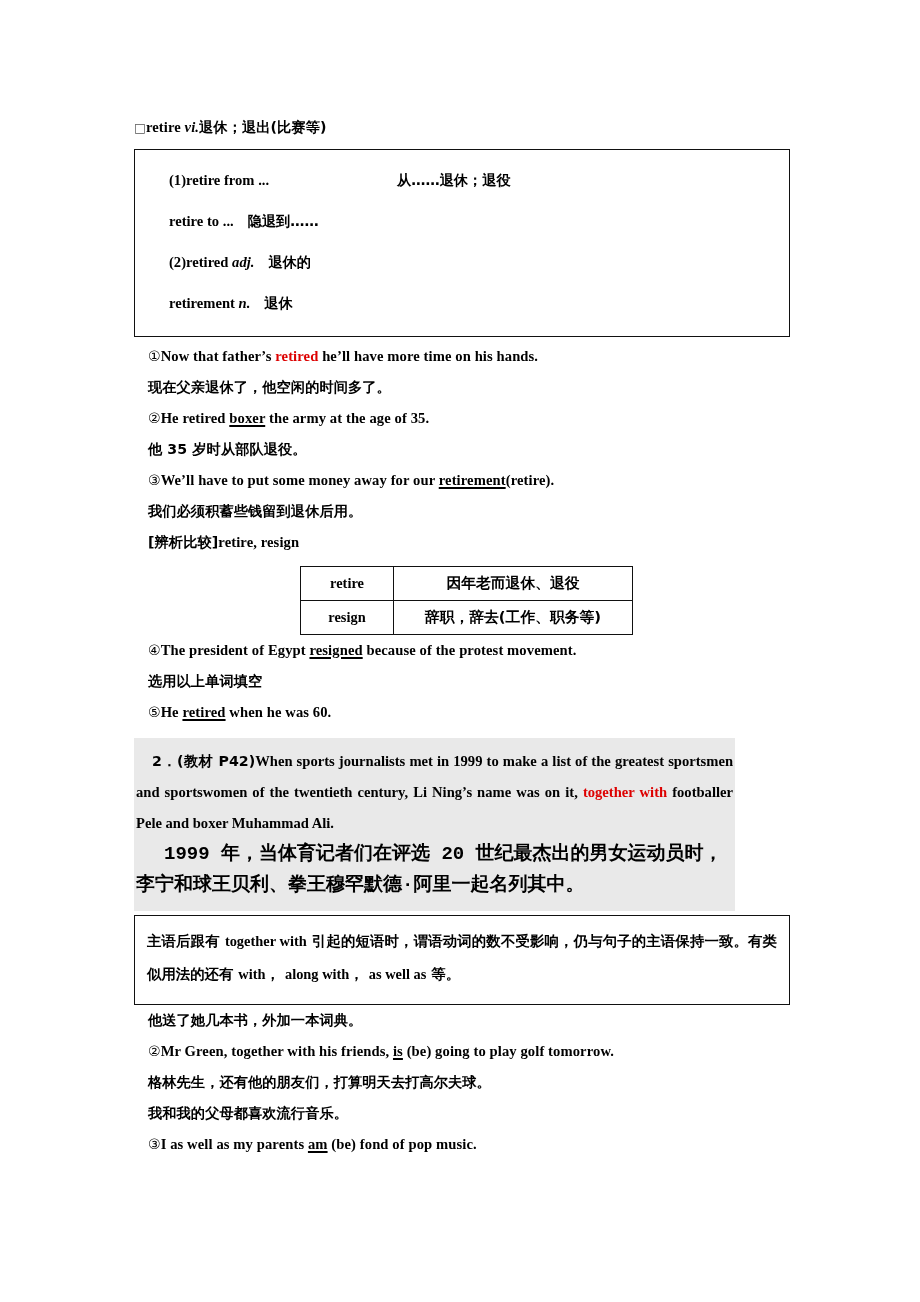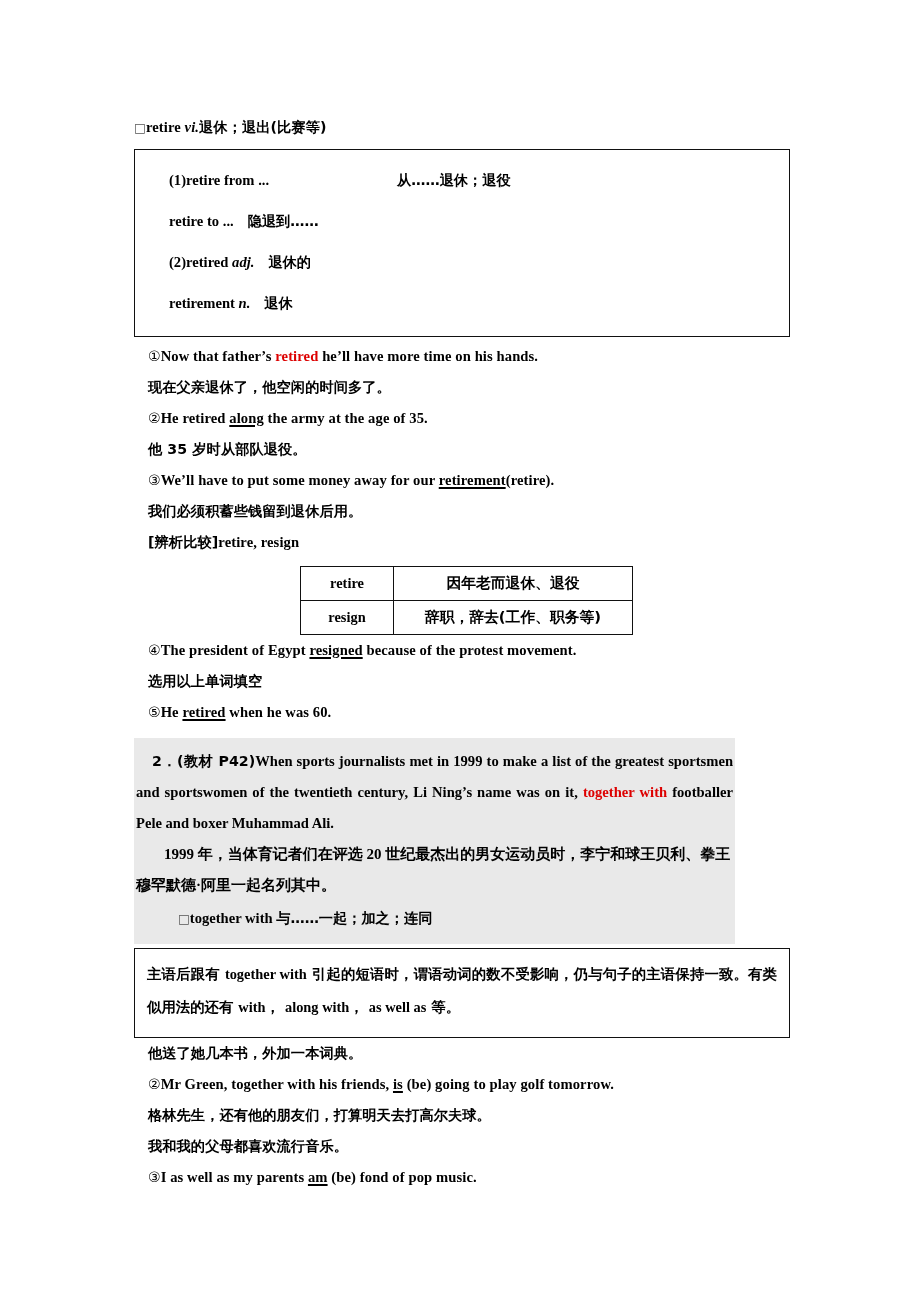--- a/index.html
+++ b/index.html
@@ -125,25 +125,25 @@
   }
   .shaded .just {
     text-align: justify;
     text-align-last: left;
     font-size: 14.6px;
     font-weight: bold;
     line-height: 31px;
   }
   .shaded .just.first { text-indent: 16px; }
   .shaded .cnpara {
-    font-size: 15px;
+    font-size: 19px;
     line-height: 31px;
     font-weight: bold;
     text-indent: 28px;
-    font-family: Liberation Serif, serif;
+    font-family: Liberation Mono, monospace;
   }
   .shaded .deflineholder {
     padding-left: 42px;
     margin-top: 2px;
     font-size: 14.6px;
     font-weight: bold;
     line-height: 30px;
   }
 
   
@@ -194,21 +194,21 @@
         <span class="en-serif">retirement </span><span class="en-serif ital">n.</span><span class="colgap-sm"></span><span class="cn">退休</span>
       </div>
     </div>
 
     <div class="line indent-sm after-box">
       <span class="circ">①</span><span class="en-serif">Now that father’s </span><span class="en-serif red">retired</span><span class="en-serif"> he’ll have more time on his hands.</span>
     </div>
     <div class="line indent-sm cn">现在父亲退休了，他空闲的时间多了。</div>
 
     <div class="line indent-sm">
-      <span class="circ">②</span><span class="en-serif">He retired </span><span class="en-serif ul">along</span><span class="en-serif"> the army at the age of 35.</span>
+      <span class="circ">②</span><span class="en-serif">He retired </span><span class="en-serif ul">boxer</span><span class="en-serif"> the army at the age of 35.</span>
     </div>
     <div class="line indent-sm cn">他 35 岁时从部队退役。</div>
 
     <div class="line indent-sm">
       <span class="circ">③</span><span class="en-serif">We’ll have to put some money away for our </span><span class="en-serif ul">retirement</span><span class="en-serif">(retire).</span>
     </div>
     <div class="line indent-sm cn">我们必须积蓄些钱留到退休后用。</div>
 
     <div class="line indent-sm">
       <span class="cn">[辨析比较]</span><span class="colgap-sm"></span><span class="en-serif">retire, resign</span>
@@ -236,23 +236,20 @@
     <div class="line indent-sm cn">选用以上单词填空</div>
     <div class="line indent-sm">
       <span class="circ">⑤</span><span class="en-serif">He </span><span class="en-serif ul">retired</span><span class="en-serif"> when he was 60.</span>
     </div>
 
     <div class="shaded">
       <div class="just first">
         <span class="cn">2．</span><span class="cn">(教材 P42)</span><span class="en-serif">When sports journalists met in 1999 to make a list of the greatest sportsmen and sportswomen of the twentieth century, Li Ning’s name was on it, </span><span class="en-serif red">together with</span><span class="en-serif"> footballer Pele and boxer Muhammad Ali.</span>
       </div>
       <div class="cnpara">1999 年，当体育记者们在评选 20 世纪最杰出的男女运动员时，李宁和球王贝利、拳王穆罕默德·阿里一起名列其中。</div>
-      <div class="deflineholder">
-        <span class="sq">□</span><span class="en-serif">together with </span><span class="cn">与……一起；加之；连同</span>
-      </div>
     </div>
 
     <div class="gbox">
       <p><span>主语后跟有 </span><span class="eng">together with</span><span> 引起的短语时，谓语动词的数不受影响，仍与句子的主语保持一致。有类似用法的还有 </span><span class="eng">with</span><span>，  </span><span class="eng">along with</span><span>，  </span><span class="eng">as well as</span><span> 等。</span></p>
     </div>
 
     <div class="line indent-sm cn">他送了她几本书，外加一本词典。</div>
 
     <div class="line indent-sm">
       <span class="circ">②</span><span class="en-serif">Mr Green, together with his friends, </span><span class="en-serif ul">is</span><span class="en-serif"> (be) going to play golf tomorrow.</span>

